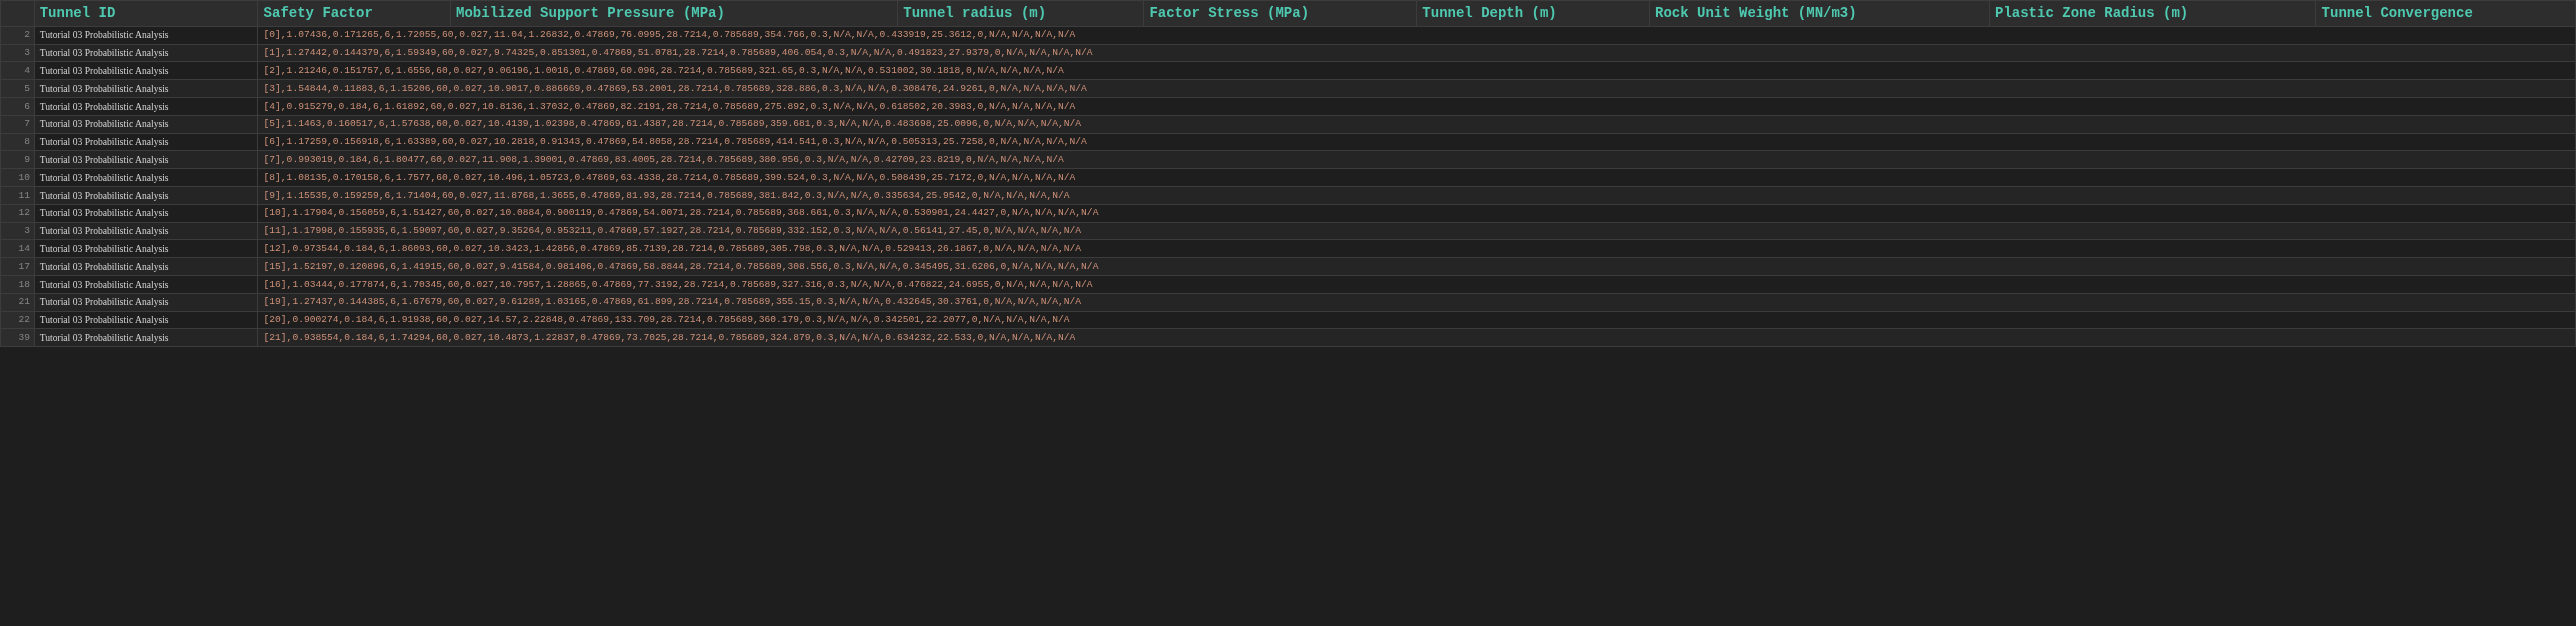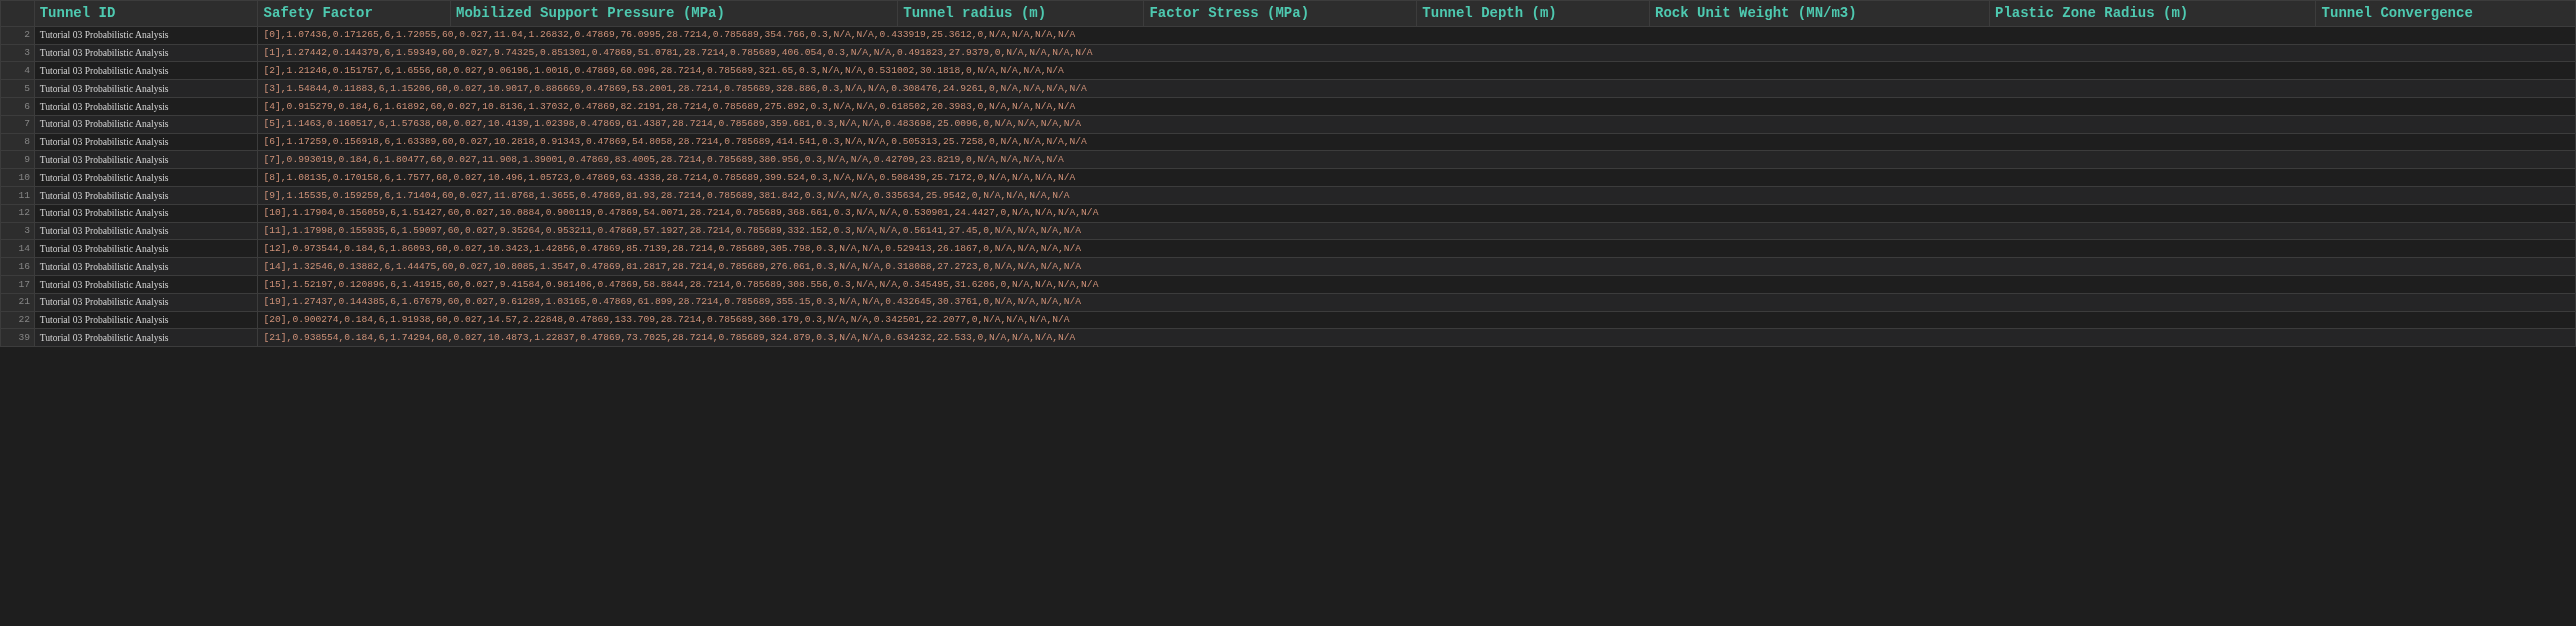--- a/index.html
+++ b/index.html
@@ -150,28 +150,28 @@
           <td class="row-num">3</td>
           <td class="text-cell">Tutorial 03 Probabilistic Analysis</td>
           <td class="data-cell" colspan="8">[11],1.17998,0.155935,6,1.59097,60,0.027,9.35264,0.953211,0.47869,57.1927,28.7214,0.785689,332.152,0.3,N/A,N/A,0.56141,27.45,0,N/A,N/A,N/A,N/A</td>
         </tr>
         <tr>
           <td class="row-num">14</td>
           <td class="text-cell">Tutorial 03 Probabilistic Analysis</td>
           <td class="data-cell" colspan="8">[12],0.973544,0.184,6,1.86093,60,0.027,10.3423,1.42856,0.47869,85.7139,28.7214,0.785689,305.798,0.3,N/A,N/A,0.529413,26.1867,0,N/A,N/A,N/A,N/A</td>
         </tr>
         <tr>
-          <td class="row-num">16</td>
-          <td class="text-cell">Tutorial 03 Probabilistic Analysis</td>
-          <td class="data-cell" colspan="8">[14],1.32546,0.13882,6,1.44475,60,0.027,10.8085,1.3547,0.47869,81.2817,28.7214,0.785689,276.061,0.3,N/A,N/A,0.318088,27.2723,0,N/A,N/A,N/A,N/A</td>
-        </tr>
-        <tr>
           <td class="row-num">17</td>
           <td class="text-cell">Tutorial 03 Probabilistic Analysis</td>
           <td class="data-cell" colspan="8">[15],1.52197,0.120896,6,1.41915,60,0.027,9.41584,0.981406,0.47869,58.8844,28.7214,0.785689,308.556,0.3,N/A,N/A,0.345495,31.6206,0,N/A,N/A,N/A,N/A</td>
+        </tr>
+        <tr>
+          <td class="row-num">18</td>
+          <td class="text-cell">Tutorial 03 Probabilistic Analysis</td>
+          <td class="data-cell" colspan="8">[16],1.03444,0.177874,6,1.70345,60,0.027,10.7957,1.28865,0.47869,77.3192,28.7214,0.785689,327.316,0.3,N/A,N/A,0.476822,24.6955,0,N/A,N/A,N/A,N/A</td>
         </tr>
         <tr>
           <td class="row-num">21</td>
           <td class="text-cell">Tutorial 03 Probabilistic Analysis</td>
           <td class="data-cell" colspan="8">[19],1.27437,0.144385,6,1.67679,60,0.027,9.61289,1.03165,0.47869,61.899,28.7214,0.785689,355.15,0.3,N/A,N/A,0.432645,30.3761,0,N/A,N/A,N/A,N/A</td>
         </tr>
         <tr>
           <td class="row-num">22</td>
           <td class="text-cell">Tutorial 03 Probabilistic Analysis</td>
           <td class="data-cell" colspan="8">[20],0.900274,0.184,6,1.91938,60,0.027,14.57,2.22848,0.47869,133.709,28.7214,0.785689,360.179,0.3,N/A,N/A,0.342501,22.2077,0,N/A,N/A,N/A,N/A</td>

